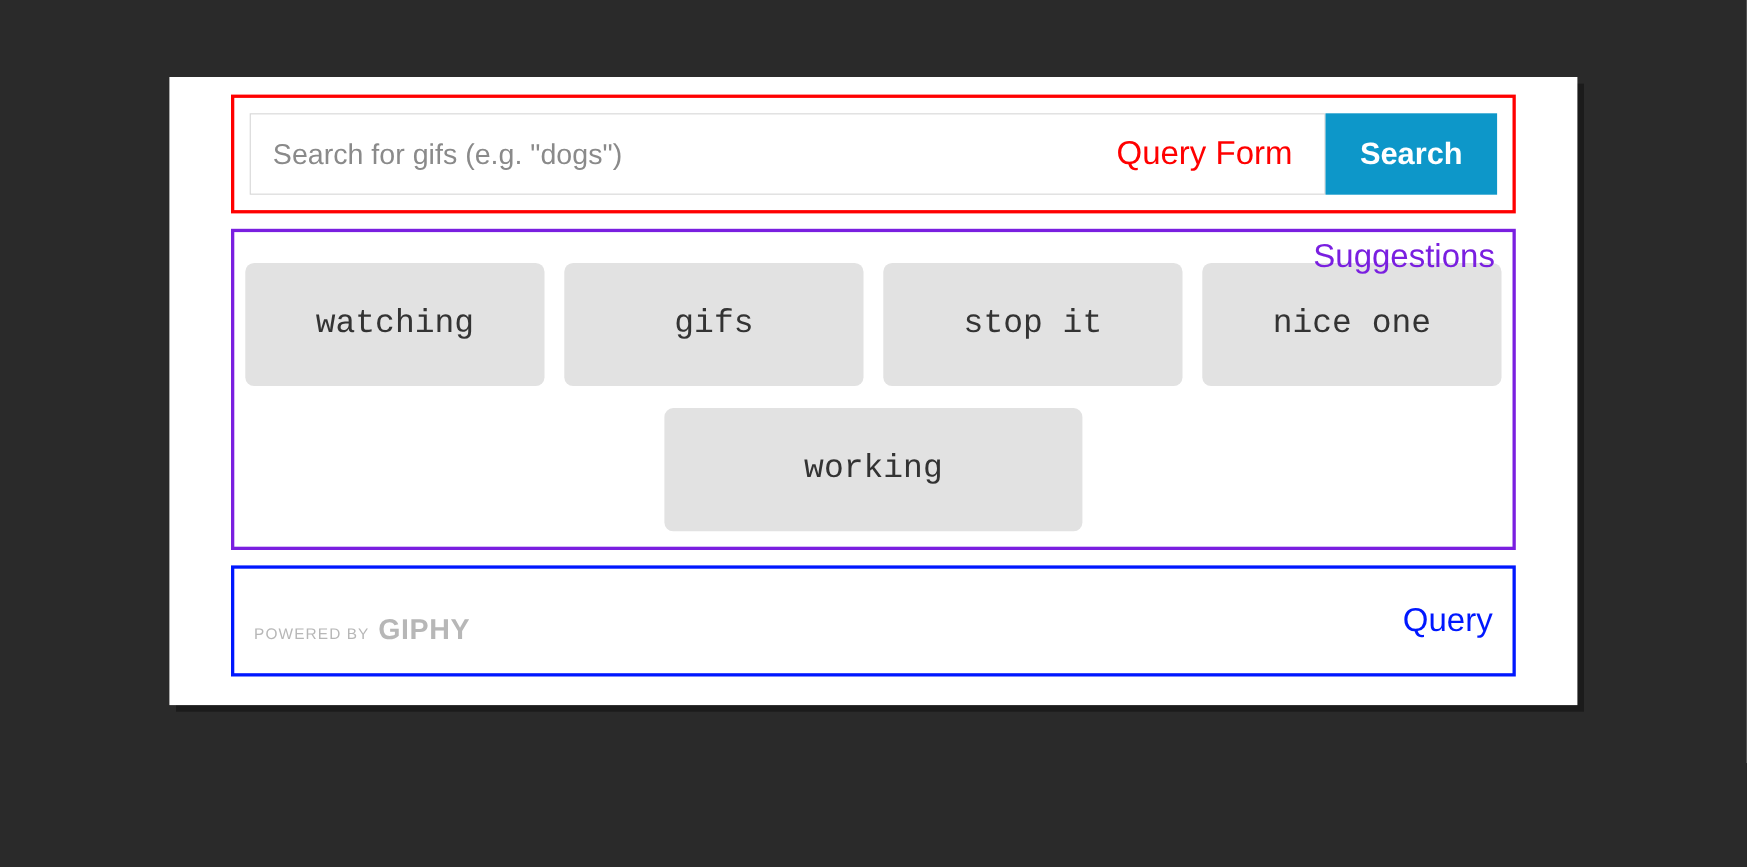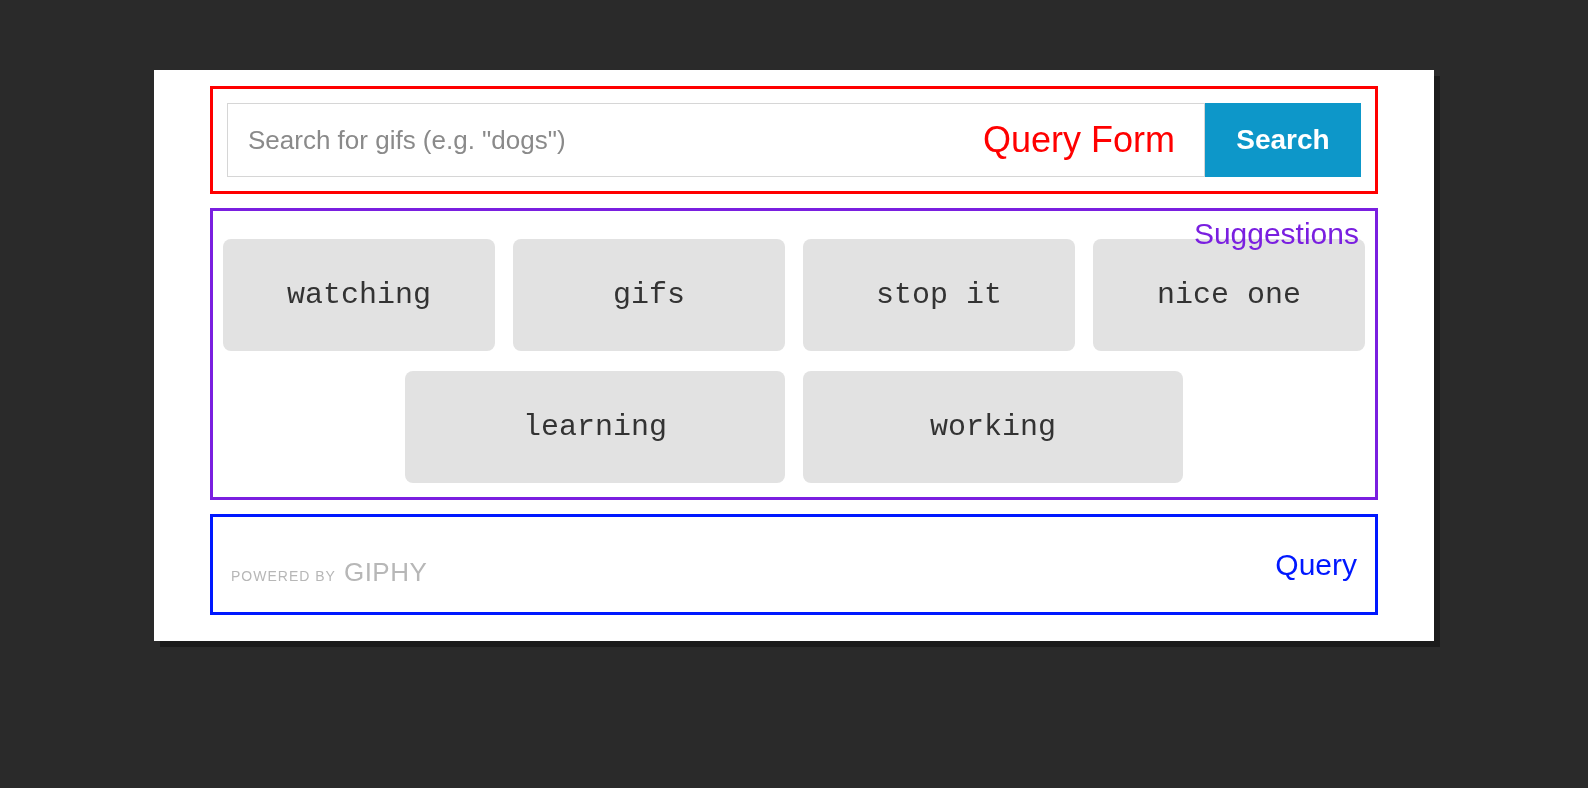--- a/index.html
+++ b/index.html
@@ -26,21 +26,21 @@
       border: 3px solid #ff0000;
       padding: 14px;
       position: relative;
     }
     .query-form-label {
       position: absolute;
       top: 50%;
       transform: translateY(-50%);
       right: 200px;
       color: #ff0000;
-      font-size: 36px;
+      font-size: 30px;
       pointer-events: none;
     }
     .search-row {
       display: flex;
       align-items: stretch;
     }
     .search-input {
       flex: 1;
       height: 74px;
       border: 1px solid #d6d6d6;
@@ -122,21 +122,21 @@
       gap: 8px;
       color: #b7b7b7;
     }
     .powered-by-text {
       font-size: 14px;
       letter-spacing: 1px;
       font-weight: 500;
     }
     .giphy-brand {
       font-size: 26px;
-      font-weight: 400;
+      font-weight: 700;
       letter-spacing: 0.5px;
       margin-top: 16px;
     }
     .footer-label {
       color: #0018ff;
       font-size: 30px;
     }
   </style>
 </head>
 <body>
@@ -153,21 +153,20 @@
 
   <div class="suggestions-section">
     <span class="suggestions-label">Suggestions</span>
     <div class="row row-4">
       <button class="chip">watching</button>
       <button class="chip">gifs</button>
       <button class="chip">stop it</button>
       <button class="chip">nice one</button>
     </div>
     <div class="row row-3">
-      <button class="chip">learning</button>
       <button class="chip">working</button>
     </div>
   </div>
 
   <div class="footer-section">
     <div class="powered-by">
       <span class="powered-by-text">POWERED BY</span>
       <span class="giphy-brand">GIPHY</span>
     </div>
     <span class="footer-label">Query</span>

